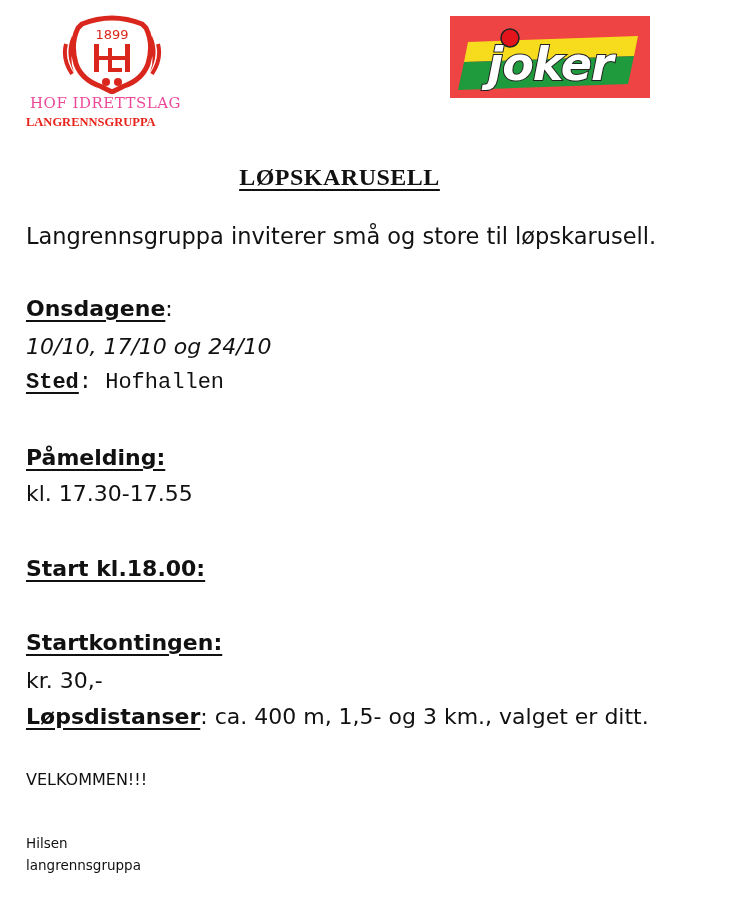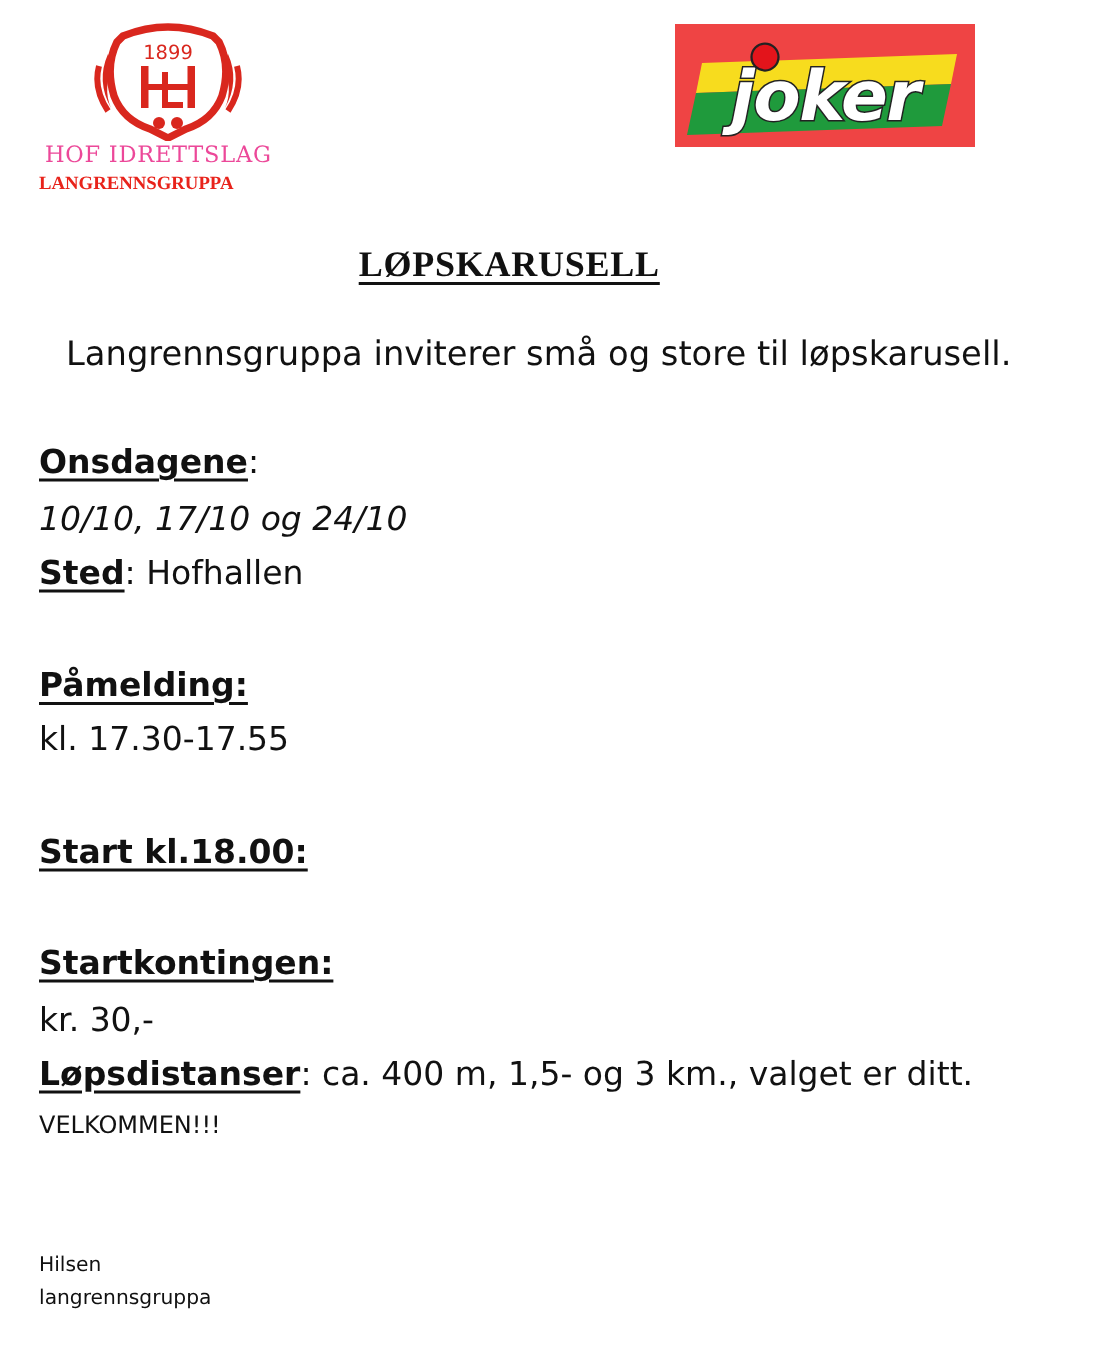--- a/index.html
+++ b/index.html
@@ -15,21 +15,21 @@
 
   .logo-joker { position:absolute; left:450px; top:16px; width:200px; height:82px; background:#ef4444; }
   .logo-joker svg { display:block; }
 
   .title { position:absolute; left:0; width:679px; top:164px; text-align:center;
            font-family:"Liberation Serif", serif; font-weight:bold; font-size:24px;
            letter-spacing:0.5px; }
   .title span { text-decoration:underline; text-decoration-thickness:2px; text-underline-offset:4px; }
 
   .line { position:absolute; left:26px; font-size:22px; white-space:nowrap; color:#111; }
-  .lead { top:223px; font-size:22.5px;margin-left:18px; }
+  .lead { top:223px; font-size:22.5px; }
   .lbl { font-weight:bold; text-decoration:underline; text-decoration-thickness:2px; text-underline-offset:4px; }
   .small { font-size:16px; }
   .tiny { font-size:13.5px; }
 </style>
 </head>
 <body>
 
 <div class="logo-hof">
   <svg class="crest" viewBox="0 0 100 80">
     <path d="M20 10 Q50 -2 80 10 L84 14 Q92 30 86 50 Q80 66 62 72 L50 78 L38 72 Q20 66 14 50 Q8 30 16 14 Z" fill="#ffffff" stroke="#d9271e" stroke-width="5"></path>
@@ -60,36 +60,36 @@
 <div class="title">
   <span>LØPSKARUSELL</span>
 </div>
 
 <div class="line lead">Langrennsgruppa inviterer små og store til løpskarusell.</div>
 
 <div class="line" style="top:296px;">
   <span class="lbl">Onsdagene</span><span>:</span>
 </div>
 <div class="line" style="top:334px;font-style:italic;">10/10, 17/10 og 24/10</div>
-<div class="line" style="top:370px;">
+<div class="line" style="top:370px;font-family:Liberation Mono, monospace;">
   <span class="lbl">Sted</span><span>: Hofhallen</span>
 </div>
 
 <div class="line" style="top:445px;">
   <span class="lbl">Påmelding:</span>
 </div>
 <div class="line" style="top:481px;">kl. 17.30-17.55</div>
 
 <div class="line" style="top:556px;">
   <span class="lbl">Start kl.18.00:</span>
 </div>
 
 <div class="line" style="top:630px;">
   <span class="lbl">Startkontingen:</span>
 </div>
 <div class="line" style="top:668px;">kr. 30,-</div>
 <div class="line" style="top:704px;">
   <span class="lbl">Løpsdistanser</span><span>: ca. 400 m,  1,5- og 3 km., valget er ditt.</span>
 </div>
 
-<div class="line small" style="top:740px;text-align:center;">VELKOMMEN!!!</div>
+<div class="line small" style="top:770px;text-align:center;">VELKOMMEN!!!</div>
 <div class="line tiny" style="top:835px;">Hilsen</div>
 <div class="line tiny" style="top:857px;">langrennsgruppa</div>
 
 </body></html>

